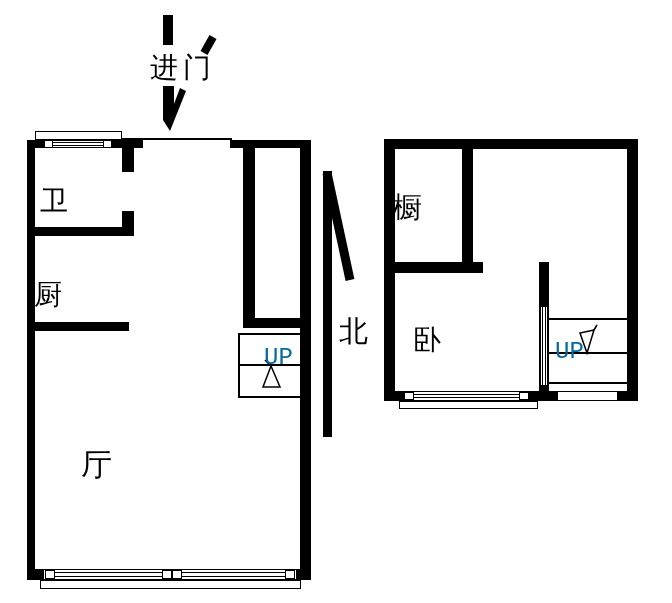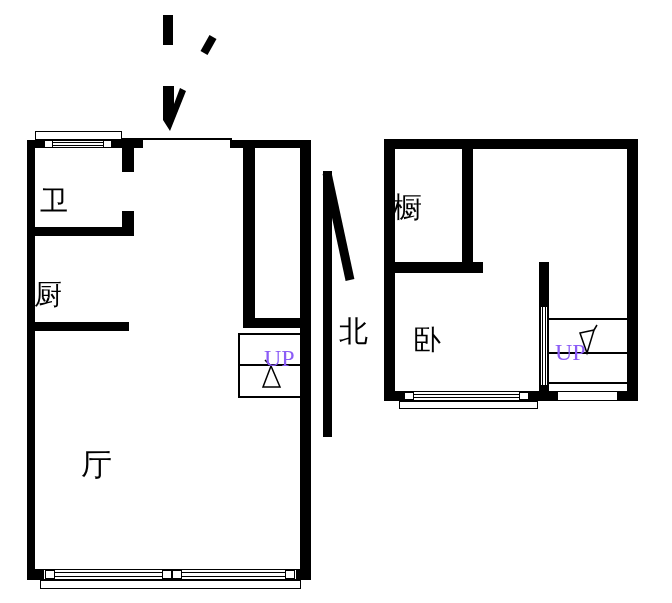--- a/index.html
+++ b/index.html
@@ -7,21 +7,21 @@
           font-family:"DejaVu Serif",serif;}
   .wall{position:absolute;background:#000;}
   .line{position:absolute;background:#000;}
   .winset{position:absolute;background:#fff;border-top:1px solid #000;border-bottom:1px solid #000;box-sizing:border-box;}
   .cap{position:absolute;background:#fff;border:1px solid #000;box-sizing:border-box;}
   .frame{position:absolute;background:#fff;border:1px solid #000;box-sizing:border-box;}
   .stairbox{position:absolute;border:2px solid #000;box-sizing:border-box;background:transparent;}
   .vwin{position:absolute;background:#fff;border-left:2px solid #000;border-right:2px solid #000;box-sizing:border-box;}
   .whitebox{position:absolute;background:#fff;}
   .label{position:absolute;color:#000;line-height:1;white-space:nowrap;font-family:"DejaVu Serif",serif;}
-  .uplabel{position:absolute;color:#8b5cf6;line-height:1;white-space:nowrap;font-family:Liberation Serif, serif;}
+  .uplabel{position:absolute;color:#0369a1;line-height:1;white-space:nowrap;font-family:Liberation Mono, monospace;}
   svg.overlay{position:absolute;left:0;top:0;}
 </style>
 </head>
 <body>
 
 <div id="canvas">
 
   <div class="wall" style="left:27px;top:140px;width:18px;height:8px;"></div>
   <div class="wall" style="left:112px;top:140px;width:31px;height:8px;"></div>
   <div class="wall" style="left:230px;top:140px;width:81px;height:8px;"></div>
@@ -84,20 +84,21 @@
     <line x1="204" y1="53" x2="213" y2="37" stroke="#000" stroke-width="8"></line>
     <polygon points="163,86 174,86 174,104 180,88 186,91 170,131 163,120" fill="#000"></polygon>
     <line x1="327.5" y1="171" x2="327.5" y2="437" stroke="#000" stroke-width="9"></line>
     <line x1="327" y1="173" x2="350" y2="280" stroke="#000" stroke-width="9"></line>
     <polygon points="271,366 263,387 280,387" fill="#fff" stroke="#000" stroke-width="1.5"></polygon>
     <line x1="271" y1="366" x2="265" y2="360" stroke="#000" stroke-width="1.5"></line>
     <polygon points="580,333 594,330 587,353" fill="#fff" stroke="#000" stroke-width="1.5"></polygon>
     <line x1="594" y1="330" x2="597" y2="325" stroke="#000" stroke-width="1.5"></line>
   </svg>
 
+  <span class="label" style="left:150px;top:54px;font-size:28px;letter-spacing:5px;">进门</span>
   <span class="label" style="left:40px;top:187px;font-size:28px;">卫</span>
   <span class="label" style="left:34px;top:281px;font-size:28px;">厨</span>
   <span class="label" style="left:81px;top:449px;font-size:31px;">厅</span>
   <span class="label" style="left:339px;top:317px;font-size:29px;">北</span>
   <span class="label" style="left:393px;top:193px;font-size:29px;">橱</span>
   <span class="label" style="left:413px;top:326px;font-size:28px;">卧</span>
   <span class="uplabel" style="left:264px;top:346px;font-size:24px;">UP</span>
   <span class="uplabel" style="left:555px;top:340px;font-size:24px;">UP</span>
 
 </div>

